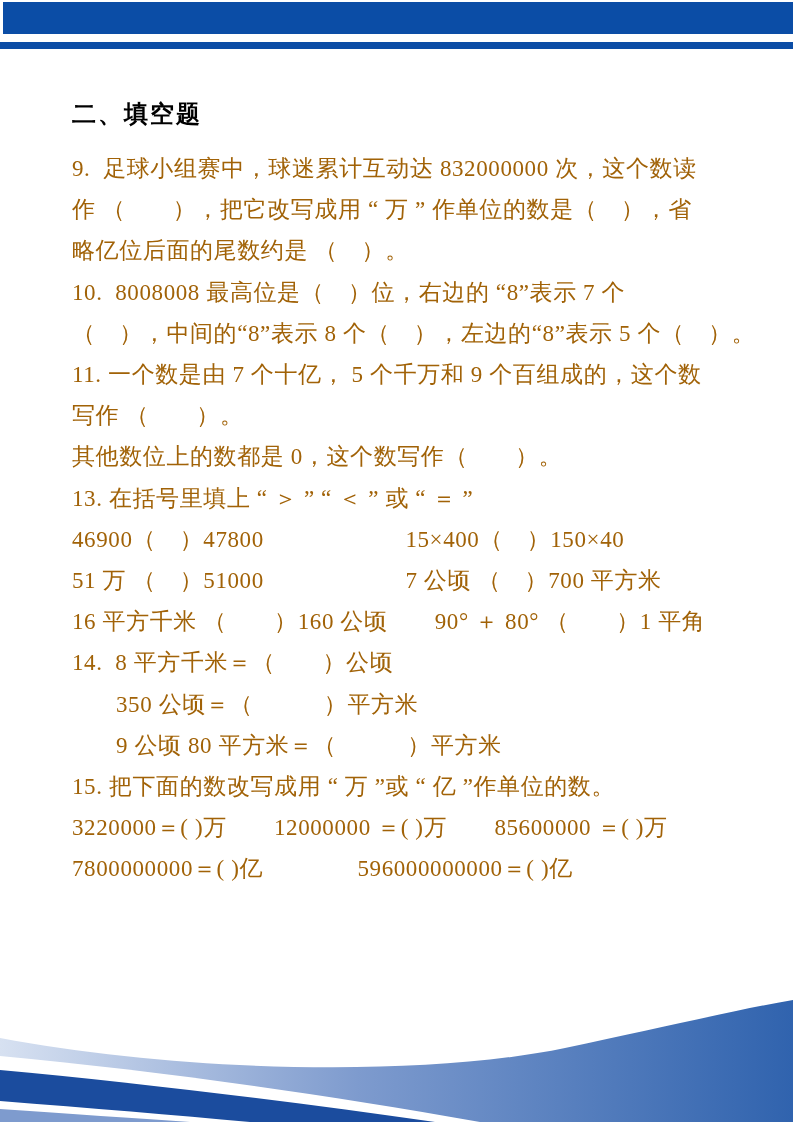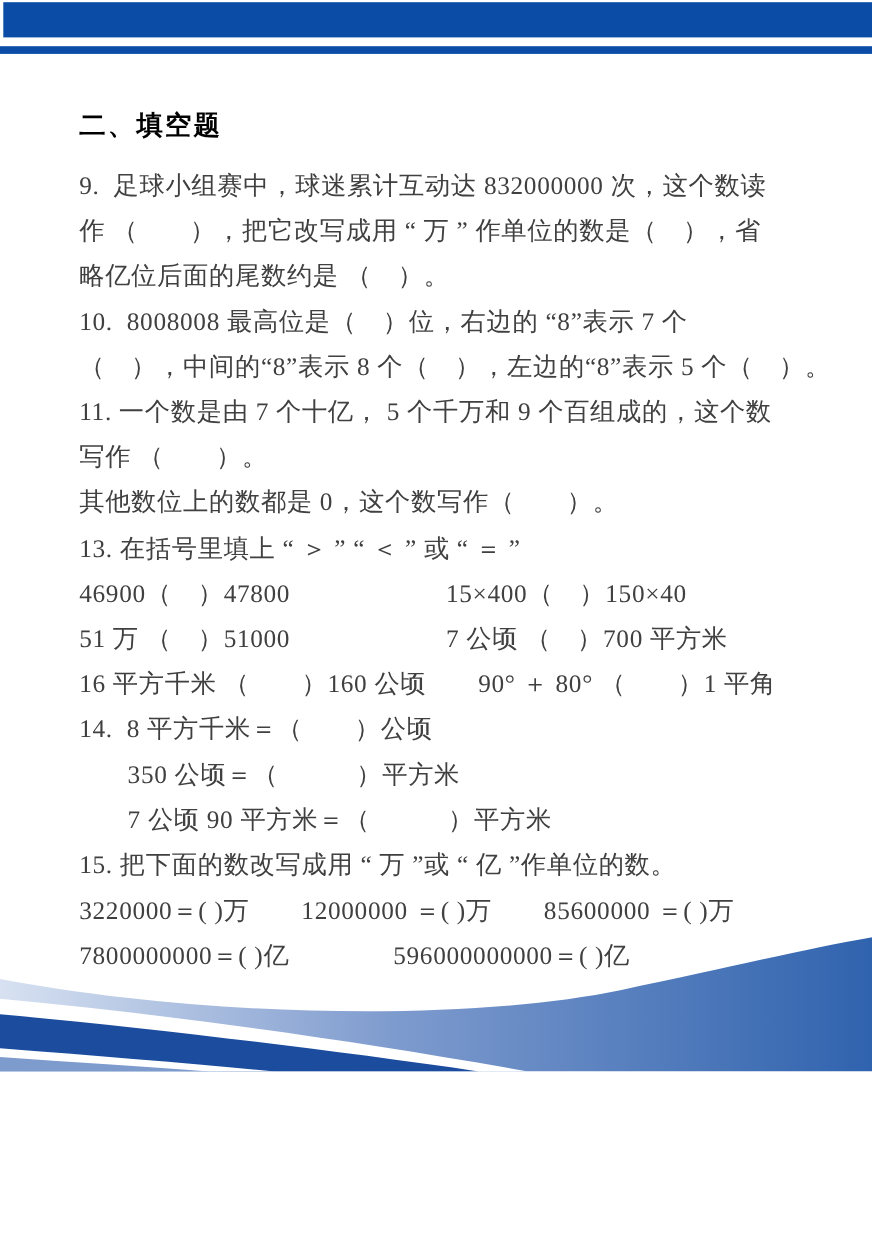--- a/index.html
+++ b/index.html
@@ -3,21 +3,21 @@
 <meta charset="utf-8">
 <style>
   html, body { margin: 0; padding: 0; }
   body {
     width: 793px; height: 1122px;
     background: #ffffff;
     font-family: "Liberation Serif", "DejaVu Serif", serif;
     overflow: hidden;
     position: relative;
   }
-  .page { position: relative; width: 793px; height: 974px; background: #ffffff; }
+  .page { position: relative; width: 793px; height: 1122px; background: #ffffff; }
 
   
   .header-band {
     position: absolute; top: 2px; left: 3px; right: 0;
     height: 32px; background: #0b4da6;
   }
   .header-rule {
     position: absolute; top: 42px; left: 0; right: 0;
     height: 7px; background: #0b4da6;
   }
@@ -28,21 +28,21 @@
     color: #111111;
   }
   .section-title {
     font-size: 24px; font-weight: bold; margin: 0 0 18px 0;
     letter-spacing: 2px; color: #000000;
   }
   .line {
     font-size: 23px; line-height: 41.2px;
     letter-spacing: 0.6px;
     white-space: pre;
-    color: #404040;
+    color: #a16207;
   }
   .indent { padding-left: 44px; }
 
   
   .footer-waves {
     position: absolute; left: 0; bottom: 0; width: 793px; height: 124px;
     display: block;
   }
 </style>
 </head>
@@ -68,21 +68,21 @@
 
     <div class="line">其他数位上的数都是 0，这个数写作（　　）。</div>
 
     <div class="line">13. 在括号里填上 “ ＞ ” “ ＜ ” 或 “ ＝ ”</div>
     <div class="line">46900（　）47800　　　　　　15×400（　）150×40</div>
     <div class="line">51 万 （　）51000　　　　　　7 公顷 （　）700 平方米</div>
     <div class="line">16 平方千米 （　　）160 公顷　　90° ＋ 80° （　　）1 平角</div>
 
     <div class="line">14.  8 平方千米＝（　　）公顷</div>
     <div class="line indent">350 公顷＝（　　　）平方米</div>
-    <div class="line indent">7 公顷 90 平方米＝（　　　）平方米</div>
+    <div class="line indent">9 公顷 80 平方米＝（　　　）平方米</div>
 
     <div class="line">15. 把下面的数改写成用 “ 万 ”或 “ 亿 ”作单位的数。</div>
     <div class="line">3220000＝( )万　　12000000 ＝( )万　　85600000 ＝( )万</div>
     <div class="line">7800000000＝( )亿　　　　596000000000＝( )亿</div>
   </div>
 
   <svg class="footer-waves" viewBox="0 0 793 124" preserveAspectRatio="none" xmlns="http://www.w3.org/2000/svg">
     <defs>
       <linearGradient id="gradBlue" x1="0" y1="0" x2="1" y2="0">
         <stop offset="0" stop-color="#d7e1f1"></stop>

